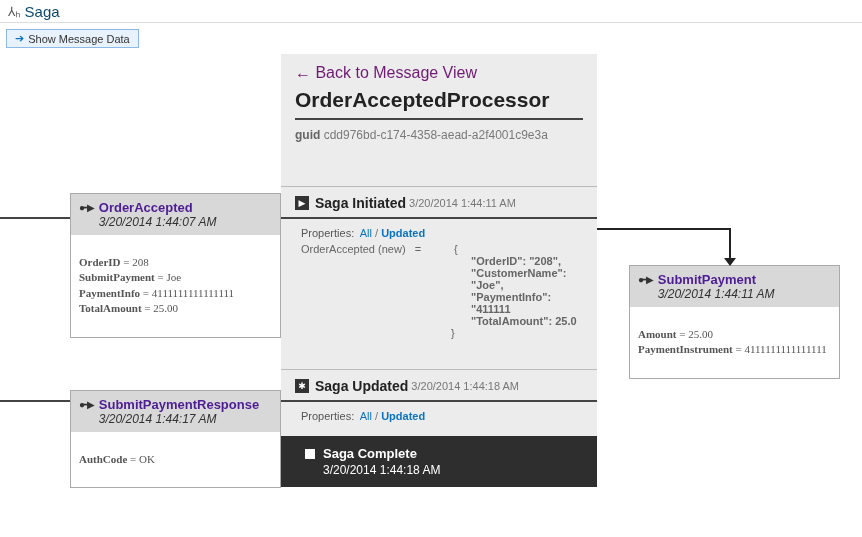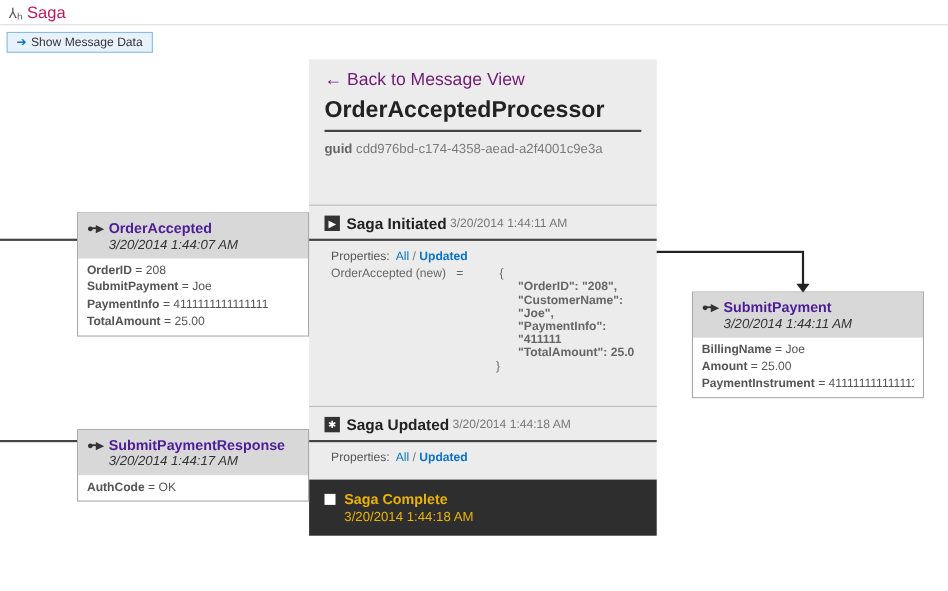--- a/index.html
+++ b/index.html
@@ -1,20 +1,20 @@
 <!DOCTYPE html>
 <html><head>
 <meta charset="utf-8">
 <style>
   * { box-sizing: border-box; margin: 0; padding: 0; }
   body { font-family: "Segoe UI", Arial, sans-serif; font-size: 12px; color: #333; background: #fff; width: 862px; }
   
   .header { display: flex; align-items: center; padding: 2px 8px; border-bottom: 1px solid #ddd; }
   .header-icon { font-size: 13px; color: #555; margin-right: 4px; }
-  .header-title { color: #be185d; font-size: 15px; font-weight: 400; }
+  .header-title { color: #0c4a6e; font-size: 15px; font-weight: 400; }
   
   .toolbar { padding: 6px 6px; }
   .tool-btn { display: inline-flex; align-items: center; border: 1px solid #8db9e6; background: #e8f2fc; color: #333; padding: 2px 8px; font-size: 11px; cursor: pointer; }
   .tool-btn-icon { color: #0a73c4; margin-right: 4px; font-size: 11px; }
   
   .main { position: relative; height: 470px; }
   
   
   .middle { position: absolute; left: 281px; top: 0; width: 316px; background: #ececec; }
   .back-link { display: block; color: #701a75; font-size: 16px; padding: 10px 14px 6px; cursor: pointer; }
@@ -33,33 +33,33 @@
   .props-line { margin-bottom: 4px; }
   .filter-link { color: #0a73c4; cursor: pointer; }
   .filter-sep { color: #777; }
   .filter-active { font-weight: 700; color: #0a73c4; }
   .json-line { font-family: inherit; color: #666; }
   .json-key { display: inline-block; min-width: 150px; }
   .json-brace { padding-left: 150px; }
   .json-prop { padding-left: 170px; }
   .json-kv { font-weight: 600; color: #666; }
   
-  .complete-block { background: #2e2e2e; color: #eab308; padding: 10px 14px; }
+  .complete-block { background: #2e2e2e; color: #ffffff; padding: 10px 24px; }
   .complete-hdr { display: flex; align-items: center; }
   .complete-icon { width: 10px; height: 10px; background: #fff; margin-right: 8px; }
   .complete-title { font-weight: 700; font-size: 13px; }
   .complete-time { font-size: 12px; margin-top: 2px; padding-left: 18px; }
   
   
   .msg-card { position: absolute; width: 211px; border: 1px solid #aaa; background: #fff; }
   .msg-hdr { background: #d8d8d8; padding: 6px 8px; display: flex; align-items: flex-start; }
   .msg-arrow { font-size: 10px; color: #333; margin-right: 6px; margin-top: 2px; letter-spacing: -2px; }
   .msg-title { font-weight: 700; font-size: 13px; color: #4c1d95; }
   .msg-time { font-size: 12px; color: #333; font-style: italic; }
-  .msg-body { padding: 4px 8px; font-size: 11px; color: #555; line-height: 1.4; }
+  .msg-body { padding: 20px 8px; font-size: 11px; color: #555; line-height: 1.4; font-family: Liberation Serif, serif; }
   .msg-prop { white-space: nowrap; overflow: hidden; }
   .msg-propname { font-weight: 700; }
   
   
   .connector { position: absolute; pointer-events: none; }
   .conn-h { position: absolute; height: 2px; background: #222; }
   .conn-v { position: absolute; width: 2px; background: #222; }
   .conn-arrow { position: absolute; width: 0; height: 0; border-left: 6px solid transparent; border-right: 6px solid transparent; border-top: 8px solid #222; }
 </style>
 </head>
@@ -186,21 +186,20 @@
 
   <div class="msg-card" style="left:629px; top:211px;">
     <div class="msg-hdr">
       <span class="msg-arrow">●━▶</span>
       <div>
         <div class="msg-title">SubmitPayment</div>
         <div class="msg-time">3/20/2014 1:44:11 AM</div>
       </div>
     </div>
     <div class="msg-body">
-      <div class="msg-prop"><span class="msg-propname">BillingName</span> = <span>Joe</span></div>
       <div class="msg-prop"><span class="msg-propname">Amount</span> = <span>25.00</span></div>
       <div class="msg-prop"><span class="msg-propname">PaymentInstrument</span> = <span>4111111111111111</span></div>
     </div>
   </div>
 
   <div class="connector" style="left:597px; top:174px; width:140px; height:40px;">
     <div class="conn-h" style="left:0; top:0; width:132px;"></div>
     <div class="conn-v" style="left:132px; top:0; height:32px;"></div>
     <div class="conn-arrow" style="left:127px; top:30px;"></div>
   </div>

